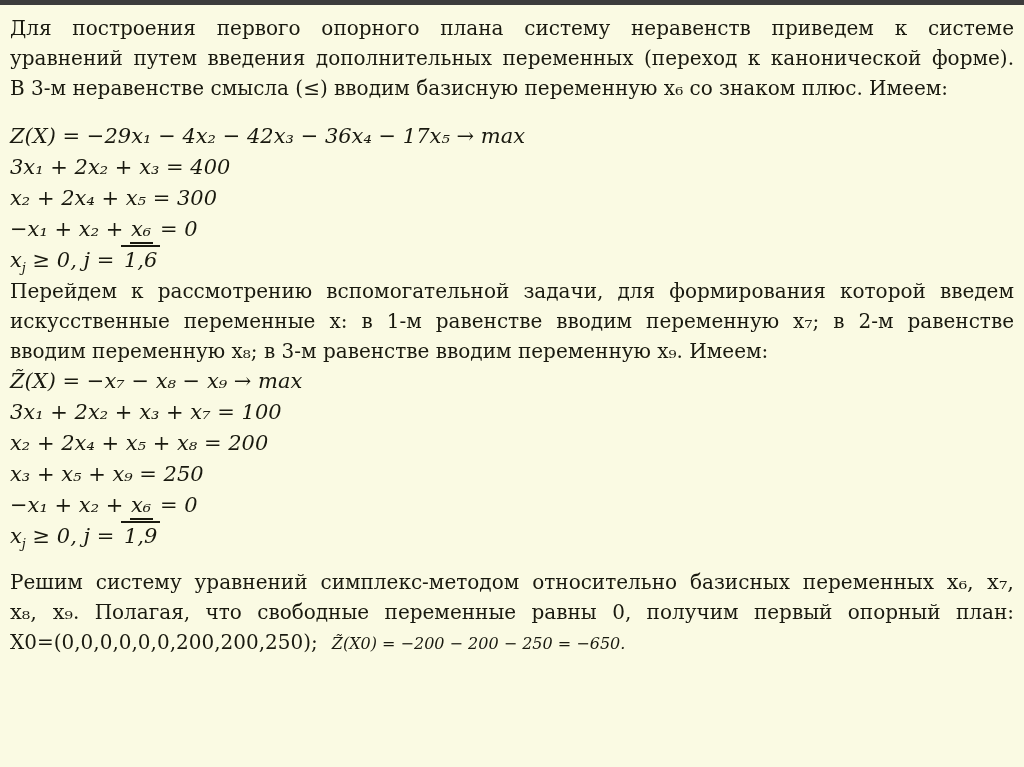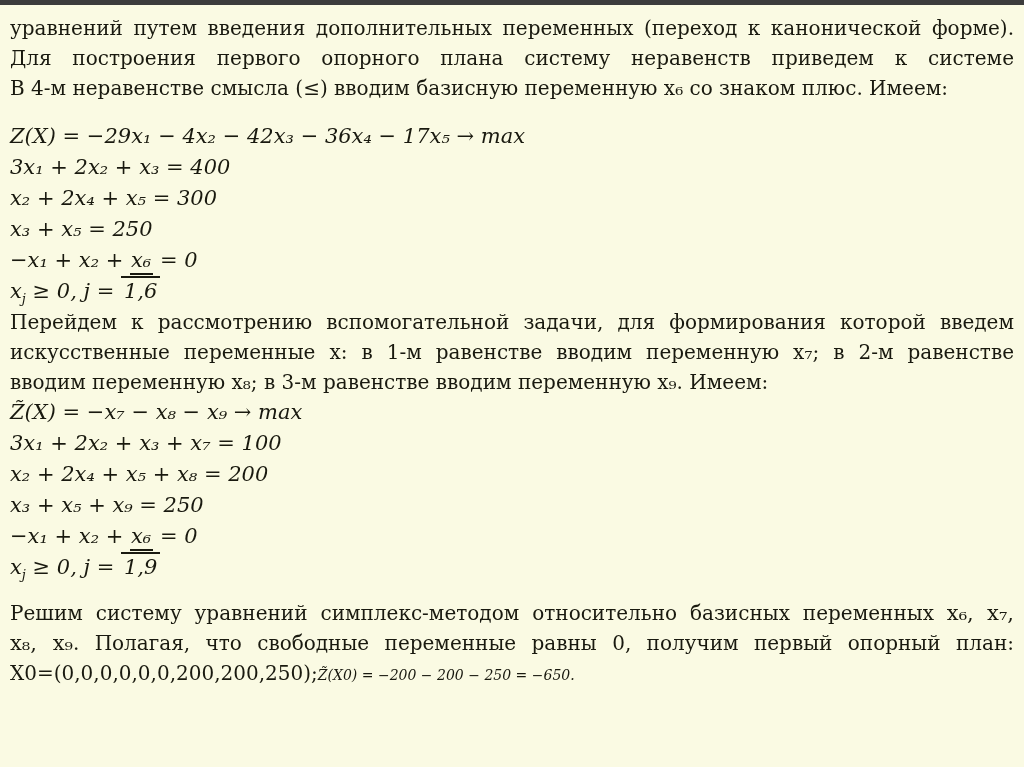--- a/index.html
+++ b/index.html
@@ -26,38 +26,37 @@
   .fline {
     font-size: 21px;
     line-height: 31px;
     font-style: italic;
     white-space: nowrap;
   }
   .fline sub, .para sub { font-size: 13px; line-height: 0; font-style: italic; }
   .uline { border-bottom: 2px solid currentColor; padding: 0 2px 1px 1px; }
   .oline { border-top: 2px solid currentColor; padding: 1px 3px 0 3px; }
   .ivar { font-size: 21px; }
-  .mform { font-style: italic; font-size: 14px; margin-left: 0; white-space: nowrap; }
+  .mform { font-style: italic; font-size: 16px; margin-left: 14px; white-space: nowrap; }
 </style>
 </head>
 <body>
 
 <div class="page">
 
   <div class="para para1">
+    <div class="jline">Для построения первого опорного плана систему неравенств приведем к системе</div>
     <div class="jline">уравнений путем введения дополнительных переменных (переход к канонической форме).</div>
-    <div class="jline">Для построения первого опорного плана систему неравенств приведем к системе</div>
-    <div class="jlast">В 4-м неравенстве смысла (≤) вводим базисную переменную x₆ со знаком плюс. Имеем:</div>
+    <div class="jlast">В 3-м неравенстве смысла (≤) вводим базисную переменную x₆ со знаком плюс. Имеем:</div>
   </div>
 
   <div class="sys">
     <div class="fline">Z(X) = −29x₁ − 4x₂ − 42x₃ − 36x₄ − 17x₅ → max</div>
     <div class="fline">3x₁ + 2x₂ + x₃ = 400</div>
     <div class="fline">x₂ + 2x₄ + x₅ = 300</div>
-    <div class="fline">x₃ + x₅ = 250</div>
     <div class="fline"><span>−x₁ + x₂ + </span><span class="uline">x₆</span><span> = 0</span></div>
     <div class="fline"><span>x</span><sub>j</sub><span> ≥ 0, j = </span><span class="oline">1,6</span></div>
   </div>
 
   <div class="para para2">
     <div class="jline">Перейдем к рассмотрению вспомогательной задачи, для формирования которой введем</div>
     <div class="jline">искусственные переменные x: в 1-м равенстве вводим переменную x₇; в 2-м равенстве</div>
     <div class="jlast">вводим переменную x₈; в 3-м равенстве вводим переменную x₉. Имеем:</div>
   </div>
 

